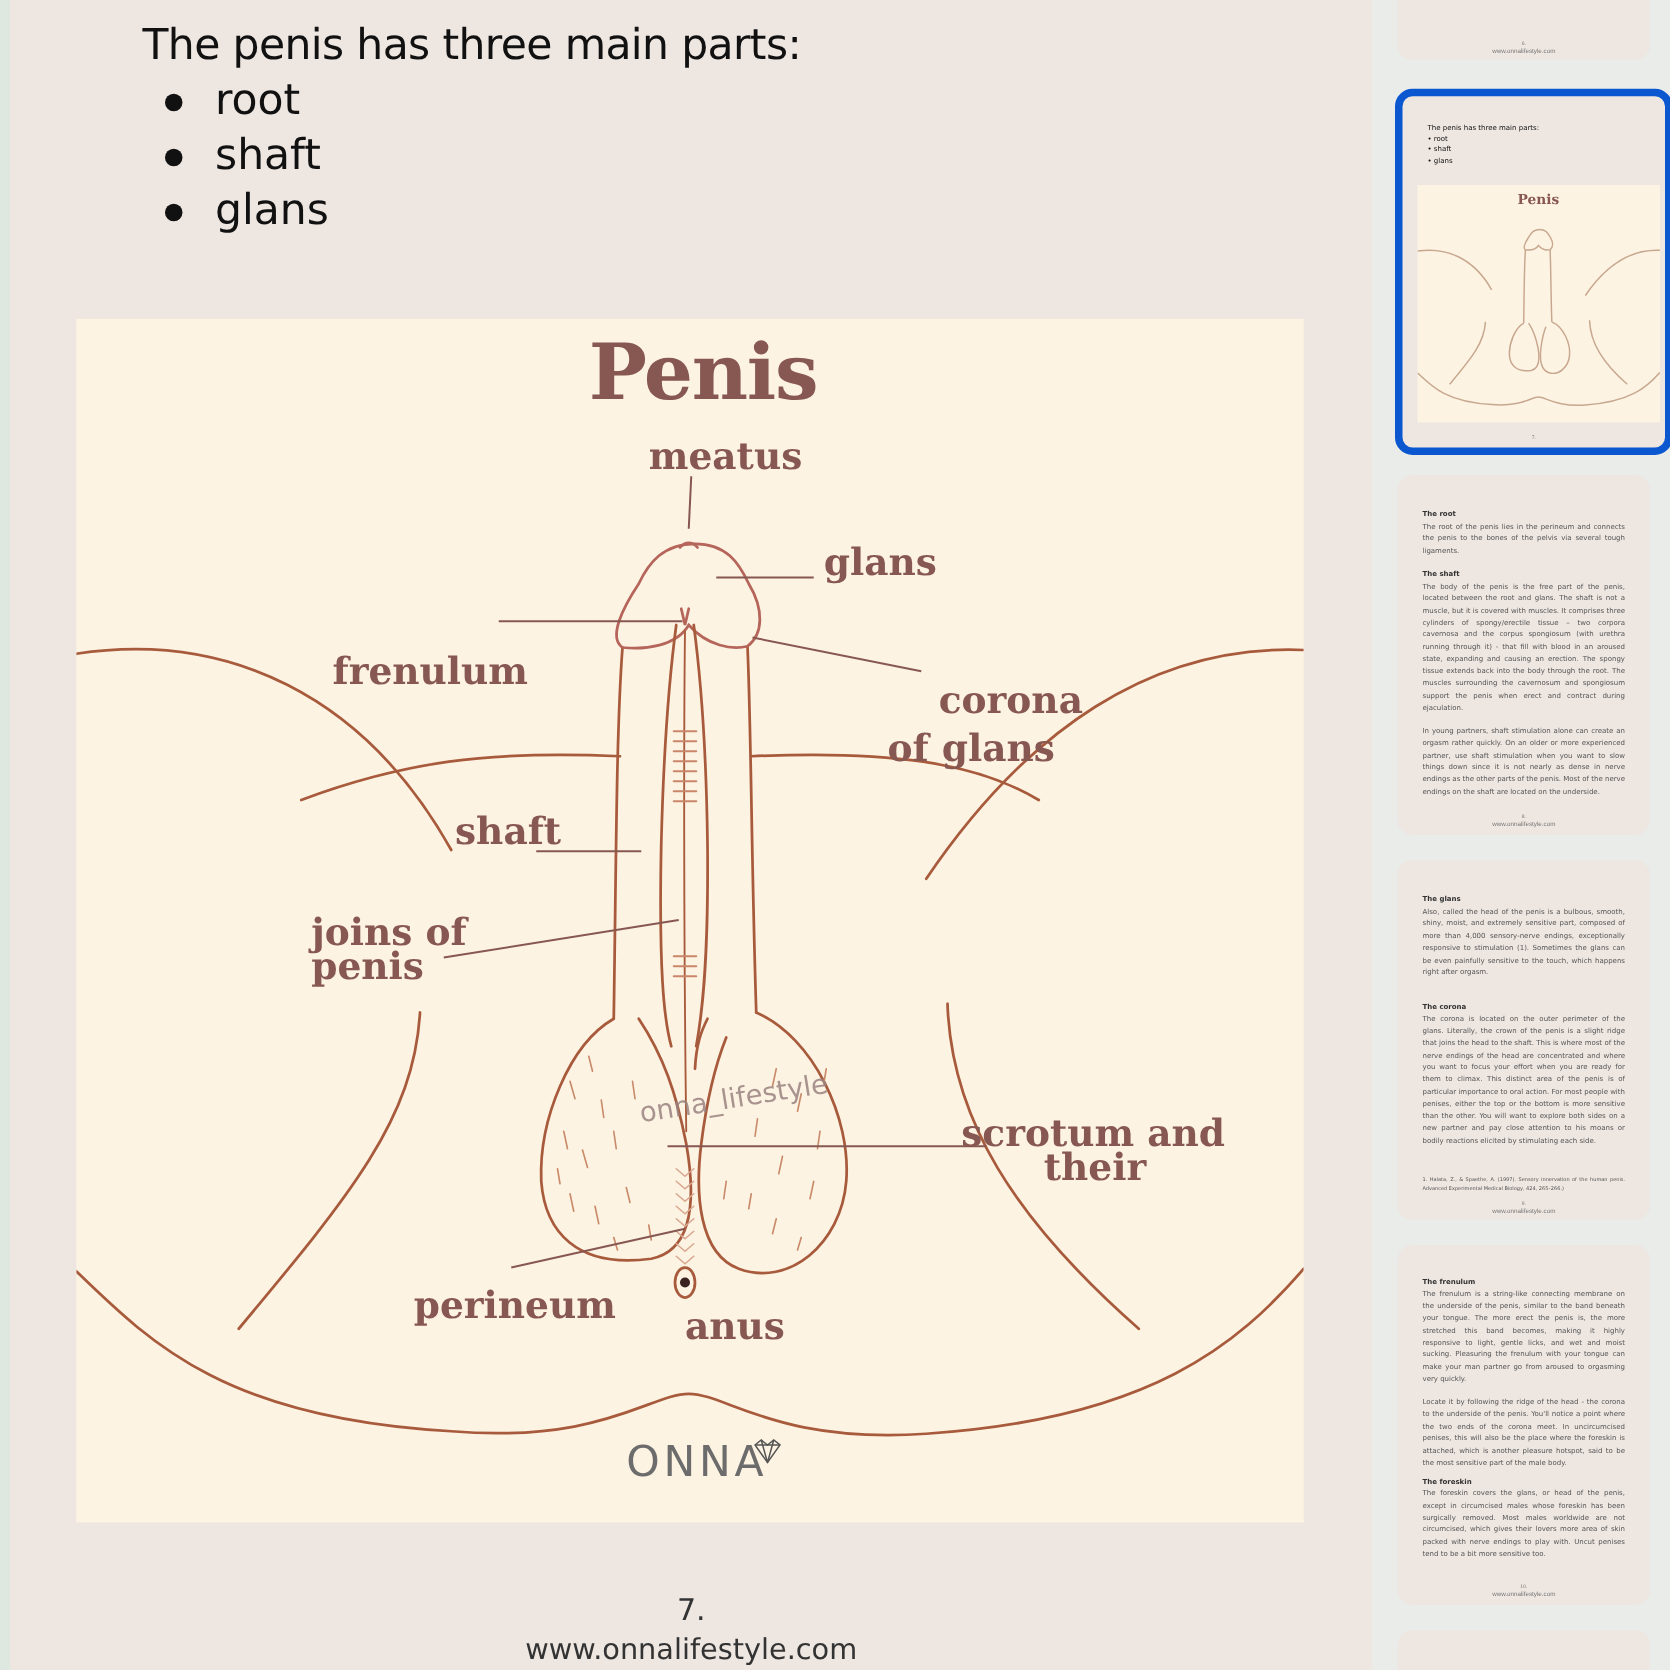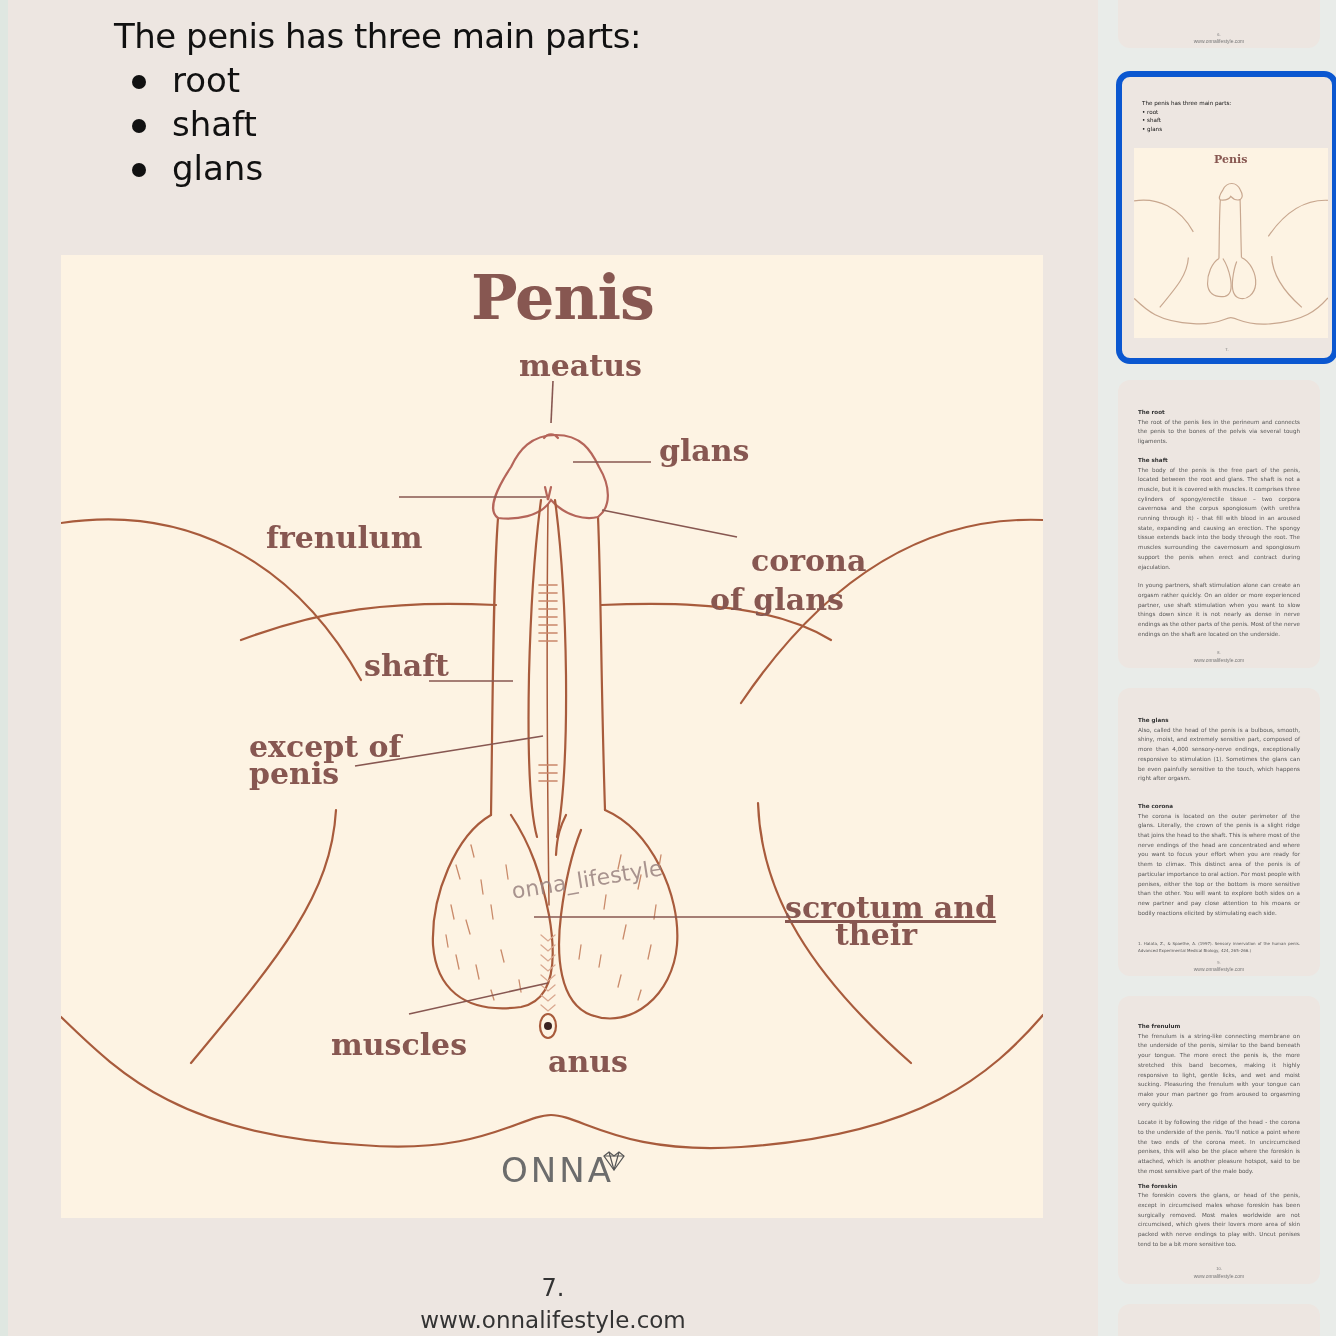--- a/index.html
+++ b/index.html
@@ -146,25 +146,25 @@
       </g>
     </svg>
 
     <div class="lbl fig-title">Penis</div>
     <div class="lbl small-lbl" style="left:458px;top:96px;">meatus</div>
     <div class="lbl small-lbl" style="left:598px;top:181px;">glans</div>
     <div class="lbl small-lbl" style="left:205px;top:224px;margin-top:44px;">frenulum</div>
     <div class="lbl small-lbl" style="left:690px;top:259px;margin-top:32px;">corona</div>
     <div class="lbl small-lbl" style="left:649px;top:286px;margin-top:44px;">of glans</div>
     <div class="lbl small-lbl" style="left:303px;top:396px;">shaft</div>
-    <div class="lbl small-lbl" style="left:188px;top:477px;">except of</div>
+    <div class="lbl small-lbl" style="left:188px;top:477px;">joins of</div>
     <div class="lbl small-lbl" style="left:188px;top:504px;">penis</div>
-    <div class="lbl small-lbl" style="left:724px;top:638px;text-decoration:underline;">scrotum and</div>
+    <div class="lbl small-lbl" style="left:708px;top:638px;">scrotum and</div>
     <div class="lbl small-lbl" style="left:774px;top:665px;">their</div>
-    <div class="lbl small-lbl" style="left:270px;top:775px;">muscles</div>
+    <div class="lbl small-lbl" style="left:270px;top:775px;">perineum</div>
     <div class="lbl small-lbl" style="left:455px;top:792px;margin-left:32px;">anus</div>
 
     <div class="watermark">onna_lifestyle</div>
     <div class="onna-logo">ONNA</div>
     <svg class="onna-mark" width="26" height="22" viewBox="0 0 26 22" style="left:540px;top:896px;">
       <g fill="none" stroke="#555" stroke-width="1.2">
         <path d="M3 5 L8 1 L13 5 L18 1 L23 5 L13 19 Z"></path>
         <path d="M8 1 L13 19 M18 1 L13 19 M3 5 L23 5"></path>
       </g>
     </svg>

